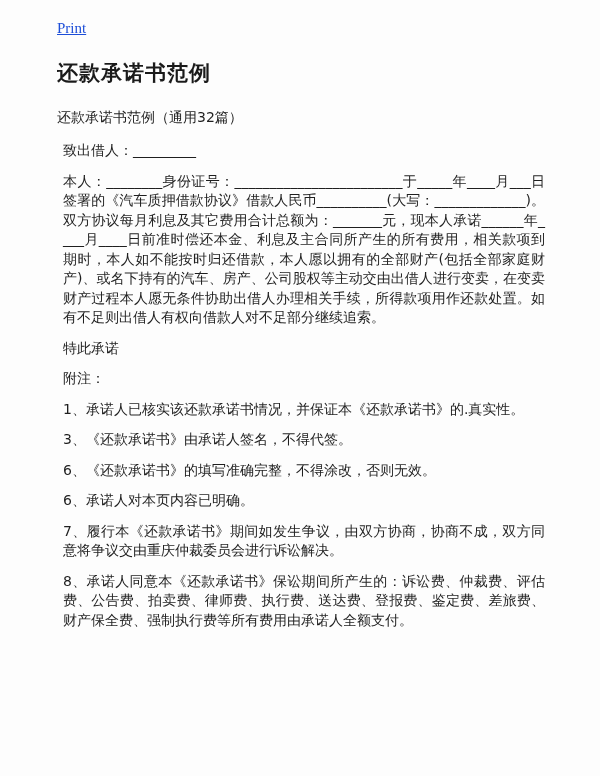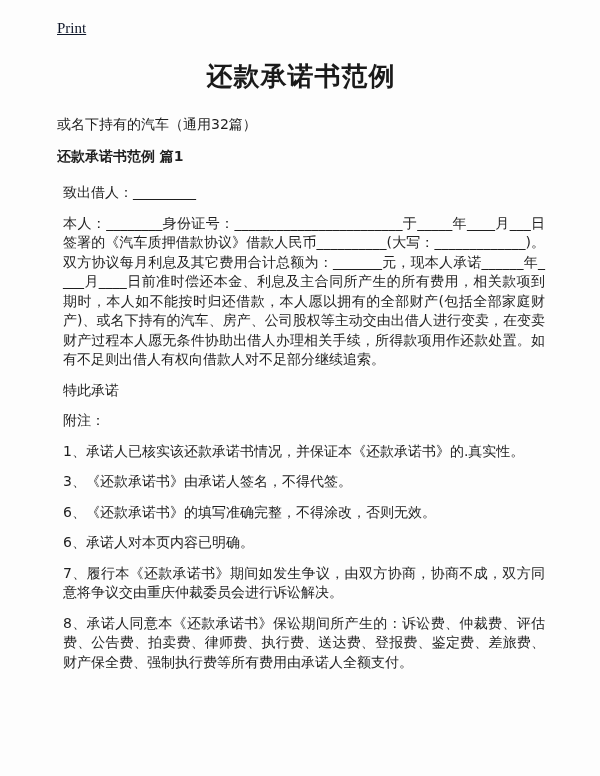--- a/index.html
+++ b/index.html
@@ -12,30 +12,29 @@
     min-height: 776px;
     box-sizing: border-box;
     background: #fdfdfd;
     color: #1f1f1f;
     padding: 16px 55px 40px 57px;
     overflow: hidden;
   }
   .print-label {
     font-family: "Liberation Serif", "DejaVu Serif", serif;
     font-size: 15px;
-    color: #0f172a;
+    color: #1d4ed8;
     display: inline-block;
     margin: 4px 0 8px 0;
     cursor: pointer;
     text-decoration: underline;
   }
   .doc-title {
-    font-size: 26px;
+    font-size: 21px;
     font-weight: bold;
-    text-align: center;
     margin: 14px 0 22px 0;
     letter-spacing: 1px;
     color: #1a1a1a;
   }
   .doc-subtitle {
     font-size: 14px;
     margin: 0 0 14px 0;
   }
   .section-heading {
     font-size: 14px;
@@ -54,23 +53,22 @@
 </style>
 </head>
 <body>
 
 <div class="page">
 
   <span class="print-label">Print</span>
 
   <h1 class="doc-title">还款承诺书范例</h1>
 
-  <div class="doc-subtitle">或名下持有的汽车（通用32篇）</div>
+  <div class="doc-subtitle">还款承诺书范例（通用32篇）</div>
 
-  <div class="section-heading">还款承诺书范例 篇1</div>
 
   <p class="para">致出借人：_________</p>
 
   <p class="para body-para">本人：________身份证号：________________________于_____年____月___日签署的《汽车质押借款协议》借款人民币__________(大写：_____________)。双方协议每月利息及其它费用合计总额为：_______元，现本人承诺______年____月____日前准时偿还本金、利息及主合同所产生的所有费用，相关款项到期时，本人如不能按时归还借款，本人愿以拥有的全部财产(包括全部家庭财产)、或名下持有的汽车、房产、公司股权等主动交由出借人进行变卖，在变卖财产过程本人愿无条件协助出借人办理相关手续，所得款项用作还款处置。如有不足则出借人有权向借款人对不足部分继续追索。</p>
 
   <p class="para">特此承诺</p>
 
   <p class="para">附注：</p>
 
   <p class="para">1、承诺人已核实该还款承诺书情况，并保证本《还款承诺书》的.真实性。</p>

